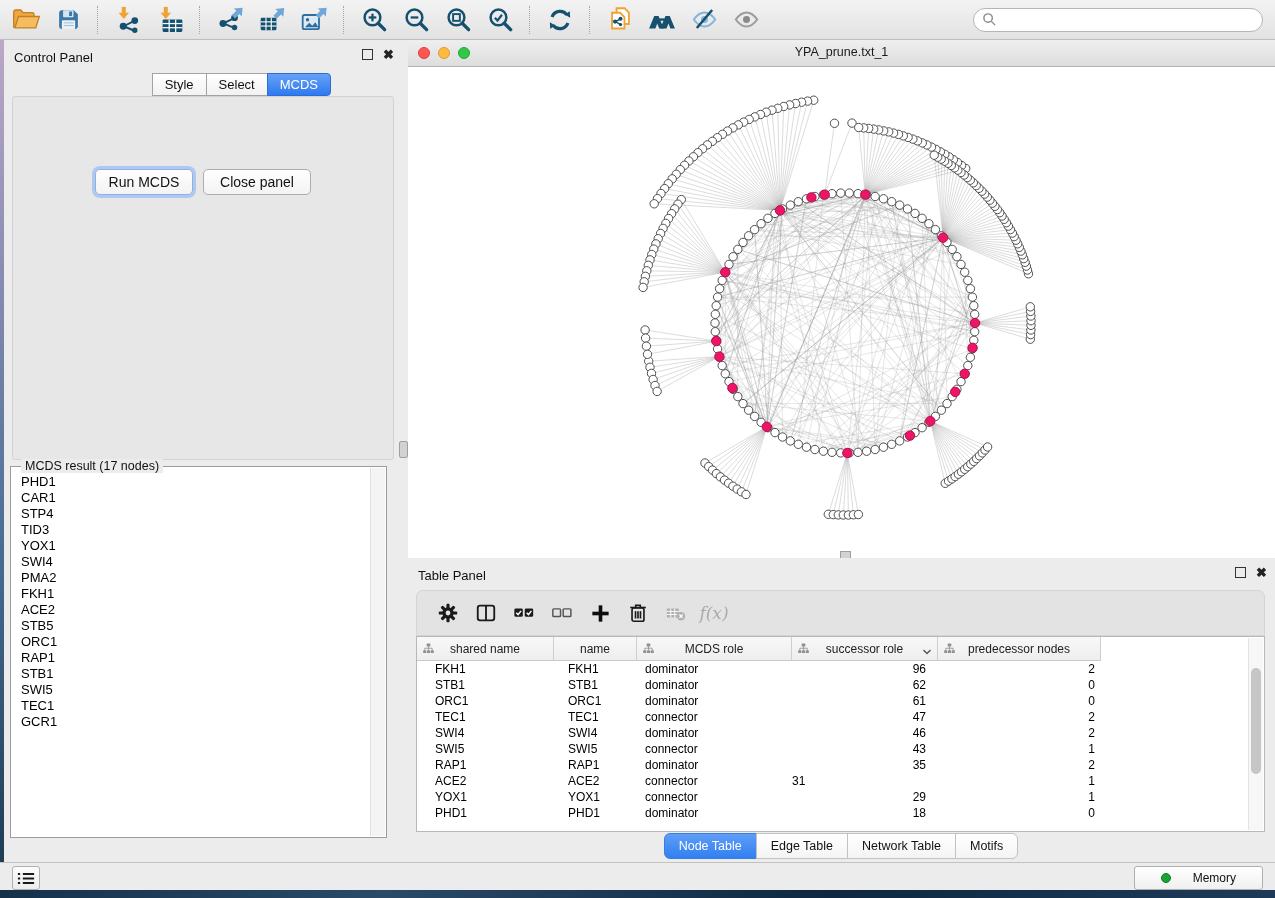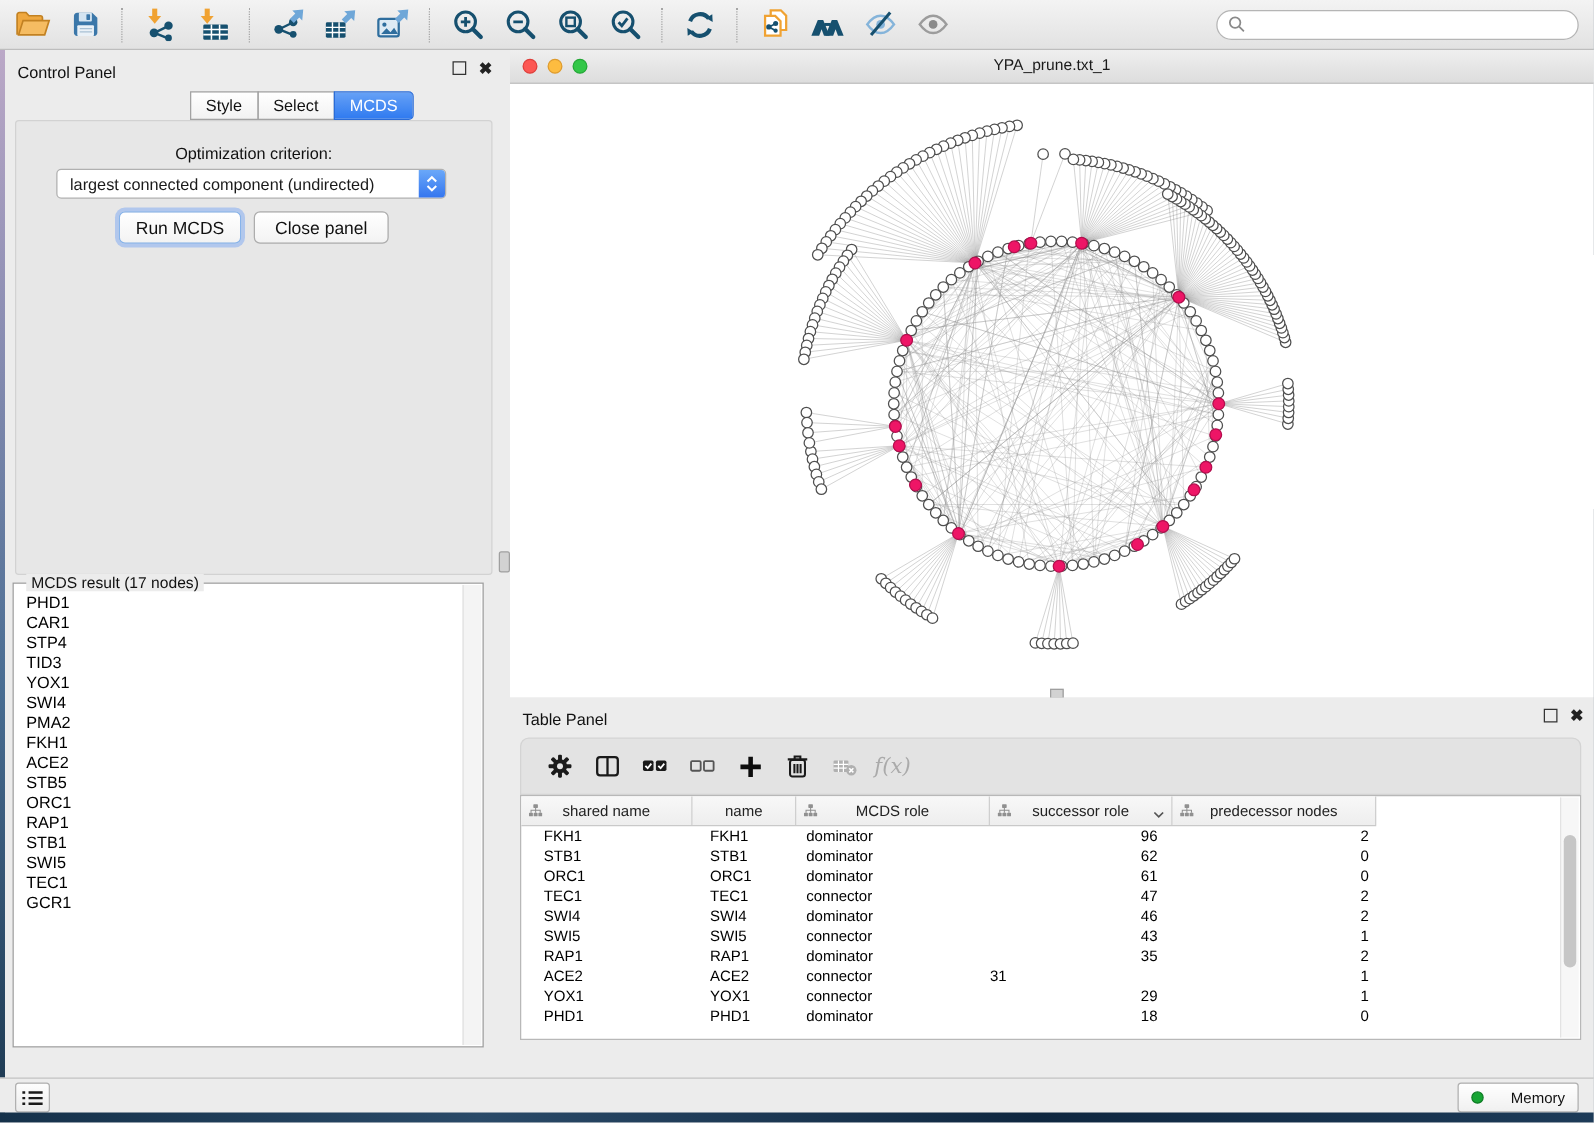--- a/index.html
+++ b/index.html
@@ -90,21 +90,21 @@
   .tp-tab:last-child{border-radius:0 6px 6px 0;}
   .tp-tab.active{background:linear-gradient(#5f9df6,#3180f2);border-color:#3a7de0;color:#fff;}
   
   .status-bar{position:absolute;left:0;top:862px;width:1275px;height:28px;background:#ececec;
               border-top:1px solid #c2c2c2;box-sizing:border-box;}
   .sb-left-btn{position:absolute;left:12px;top:3px;width:26px;height:22px;border:1px solid #b0b0b0;
                background:linear-gradient(#fdfdfd,#ececec);border-radius:3px;display:flex;
                align-items:center;justify-content:center;}
   .memory-btn{position:absolute;right:12px;top:3px;height:22px;border:1px solid #b0b0b0;border-radius:3px;
               background:linear-gradient(#ffffff,#f0f0f0);display:flex;align-items:center;gap:22px;
-              padding:0 10px;font-size:12px;color:#111;}
+              padding:0 26px;font-size:12px;color:#111;}
   .mem-dot{width:10px;height:10px;border-radius:50%;background:#17a534;border:1px solid #0e7d25;box-sizing:border-box;}
 </style>
 </head>
 <body>
 
 <div class="app">
 
   <div class="toolbar">
     <div id="toolbar-buttons" style="display:flex;align-items:center;">
         <div class="tb-btn">
@@ -332,32 +332,20 @@
       <span class="float-box"></span>
       <span class="close-x">✖</span>
     </div>
     <div class="cp-tabs" id="cp-tabs">
         <div class="cp-tab">Network</div>
         <div class="cp-tab">Style</div>
         <div class="cp-tab">Select</div>
         <div class="cp-tab active">MCDS</div>
       </div>
     <div class="cp-box">
-      <div class="opt-label">Optimization criterion:</div>
-      <div class="dropdown">
-        <span class="dropdown-text">largest connected component (undirected)</span>
-        <span class="dropdown-stepper">
-          <svg width="11" height="14" viewBox="0 0 11 14">
-              <g fill="none" stroke="#fff" stroke-width="1.6">
-                <path d="M2 5.2L5.5 1.8 9 5.2"></path>
-                <path d="M2 8.8L5.5 12.2 9 8.8"></path>
-              </g>
-            </svg>
-        </span>
-      </div>
       <div class="btn run">Run MCDS</div>
       <div class="btn closep">Close panel</div>
     </div>
     <div class="cp-group">
       <div class="cp-group-legend">MCDS result (17 nodes)</div>
       <div class="mcds-list" id="mcds-list">
           <div>PHD1</div>
           <div>CAR1</div>
           <div>STP4</div>
           <div>TID3</div>
@@ -1345,20 +1333,26 @@
             <div class="nt-c" style="width: 83px; padding-left: 14px; text-align: left;">PHD1</div>
             <div class="nt-c" style="width: 155px; padding-left: 8px; text-align: left;">dominator</div>
             <div class="nt-c" style="width: 146px; padding-right: 12px; text-align: right;">18</div>
             <div class="nt-c" style="width: 163px; padding-right: 6px; text-align: right;">0</div>
           </div>
         </div>
       <div class="nt-scroll">
           <div class="nt-thumb"></div>
         </div>
     </div>
+    <div class="tp-tabs" id="tp-tabs">
+        <div class="tp-tab active">Node Table</div>
+        <div class="tp-tab">Edge Table</div>
+        <div class="tp-tab">Network Table</div>
+        <div class="tp-tab">Motifs</div>
+      </div>
   </div>
 
   <div class="status-bar">
     <div class="sb-left-btn">
       <span style="display:flex;">
         <svg width="18" height="15" viewBox="0 0 20 16">
             <g stroke="#1a1a1a" stroke-width="2.2">
               <line x1="1" y1="3" x2="3.5" y2="3"></line>
               <line x1="6.5" y1="3" x2="19" y2="3"></line>
               <line x1="1" y1="8" x2="3.5" y2="8"></line>

